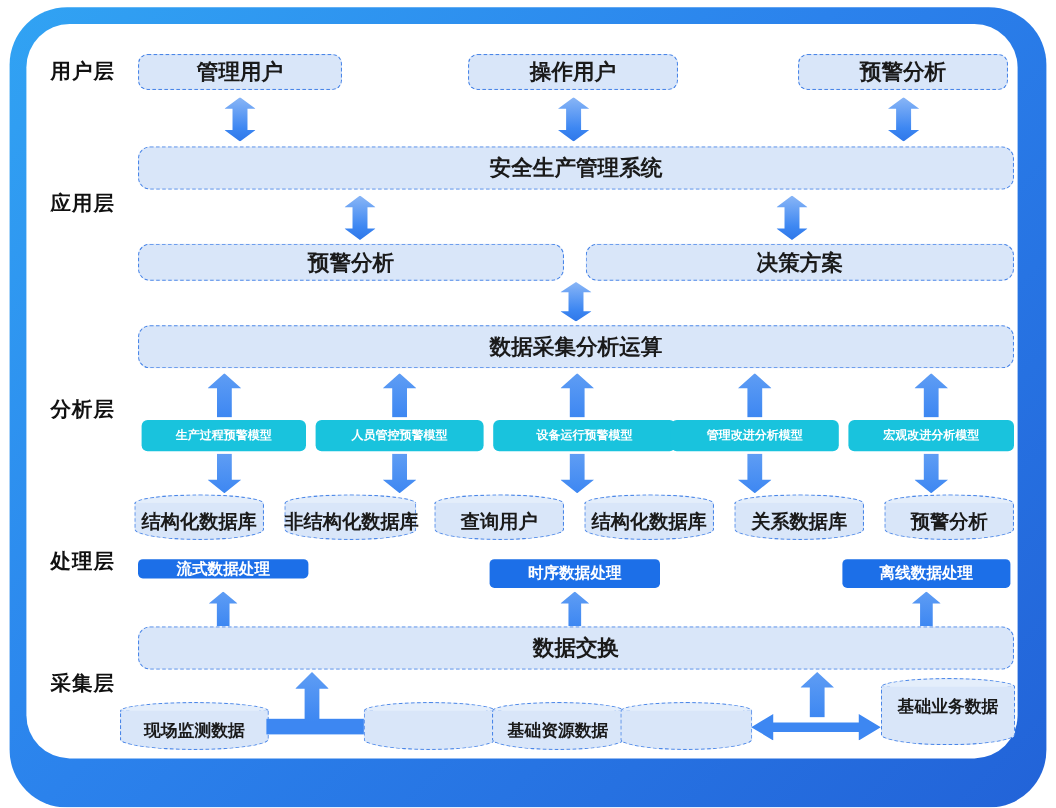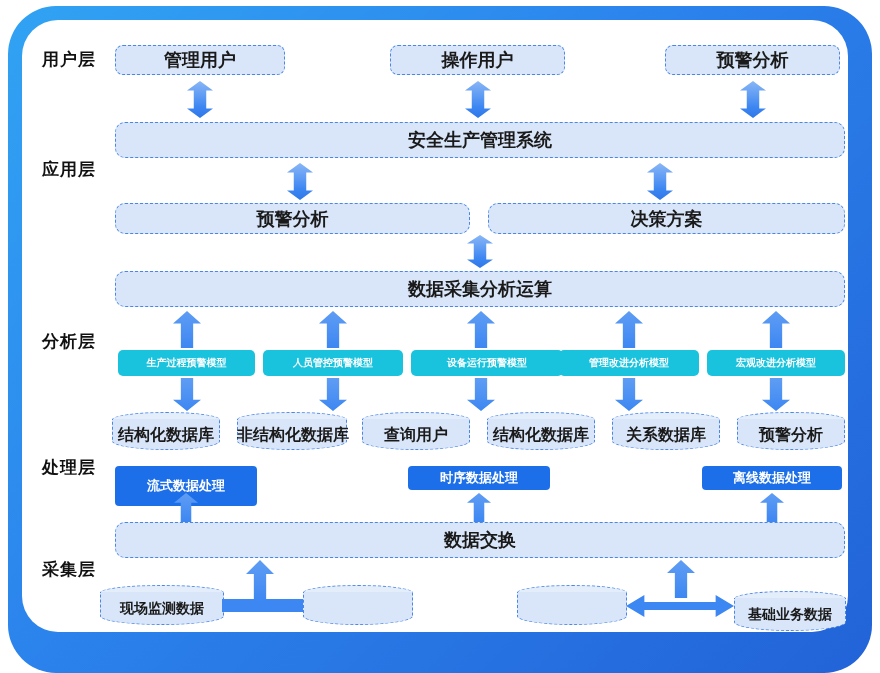--- a/index.html
+++ b/index.html
@@ -117,21 +117,21 @@
     <div class="cyl-top"></div>
     <div class="cyl-body"></div>
     <span class="cyl-label">关系数据库</span>
   </div>
   <div class="cyl" style="left:737px;top:412px;width:108px;height:38px">
     <div class="cyl-top"></div>
     <div class="cyl-body"></div>
     <span class="cyl-label">预警分析</span>
   </div>
 
-  <div class="proc" style="left:115px;top:466px;width:142px;height:40px">流式数据处理</div>
+  <div class="proc" style="left:115px;top:466px;width:142px;height:16px">流式数据处理</div>
   <div class="proc" style="left:408px;top:466px;width:142px;height:24px">时序数据处理</div>
   <div class="proc" style="left:702px;top:466px;width:140px;height:24px">离线数据处理</div>
 
   <div class="arr up" style="left:174px;top:493px;width:24px;height:29px"></div>
   <div class="arr up" style="left:467px;top:493px;width:24px;height:29px"></div>
   <div class="arr up" style="left:760px;top:493px;width:24px;height:29px"></div>
 
   <div class="dbox wide" style="left:115px;top:522px;width:730px;height:36px">数据交换</div>
 
   <div class="cyl big" style="left:100px;top:585px;width:124px;height:40px">
@@ -140,26 +140,31 @@
     <span class="cyl-label">现场监测数据</span>
   </div>
 
   <div class="bar" style="left:222px;top:599px;width:88px;height:13px"></div>
   <div class="arr up" style="left:246px;top:560px;width:28px;height:41px"></div>
 
   <div class="cyl big" style="left:303px;top:585px;width:110px;height:40px">
     <div class="cyl-top"></div>
     <div class="cyl-body"></div>
   </div>
+  <div class="cyl big" style="left:410px;top:585px;width:110px;height:40px">
+    <div class="cyl-top"></div>
+    <div class="cyl-body"></div>
+    <span class="cyl-label">基础资源数据</span>
+  </div>
   <div class="cyl big" style="left:517px;top:585px;width:110px;height:40px">
     <div class="cyl-top"></div>
     <div class="cyl-body"></div>
   </div>
 
   <div class="arr hd" style="left:626px;top:595px;width:108px;height:22px"></div>
   <div class="arr up" style="left:667px;top:560px;width:28px;height:38px"></div>
 
-  <div class="cyl big" style="left:734px;top:591px;width:112px;height:40px">
+  <div class="cyl big" style="left:734px;top:565px;width:112px;height:56px">
     <div class="cyl-top"></div>
     <div class="cyl-body"></div>
     <span class="cyl-label">基础业务数据</span>
   </div>
 </div>
 
 </body></html>

